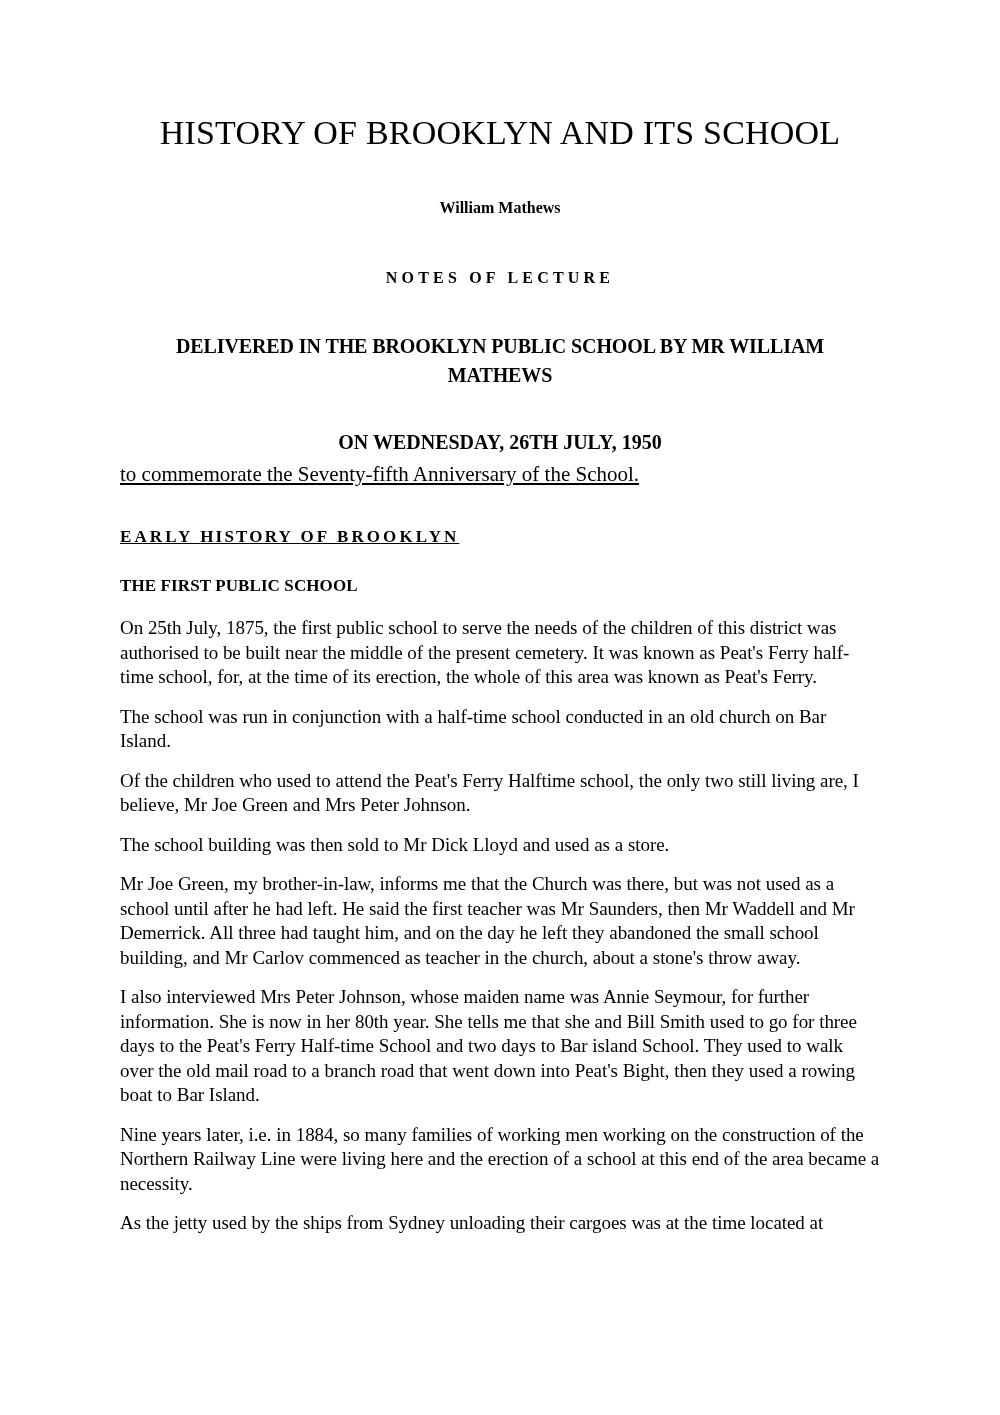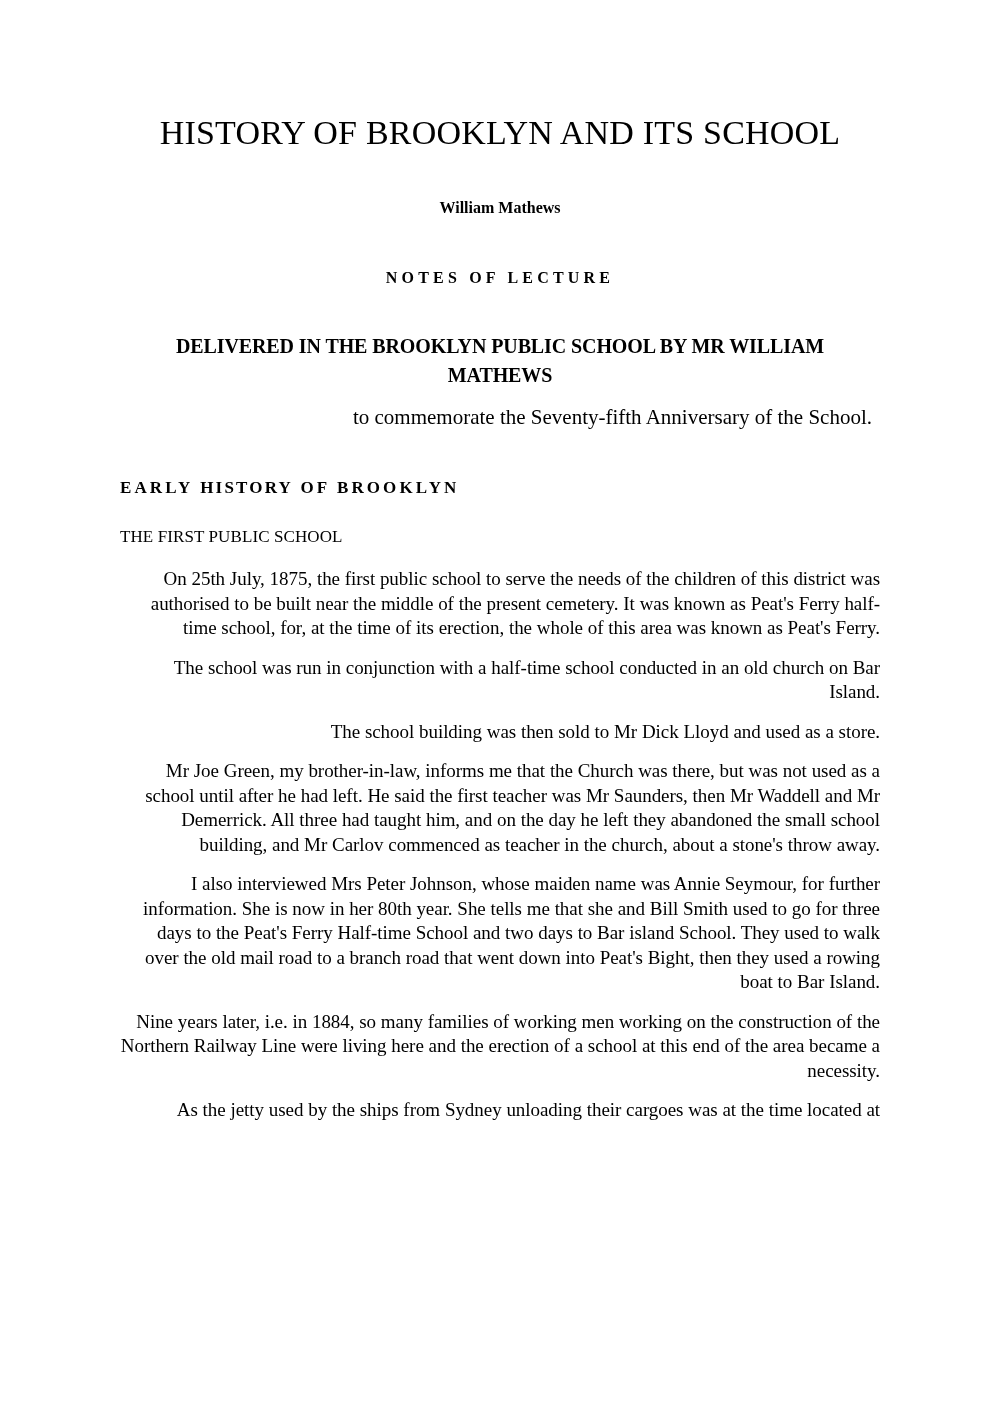--- a/index.html
+++ b/index.html
@@ -76,61 +76,63 @@
   .on-wednesday {
     margin: 0;
     padding-top: 33px;
     text-align: center;
     font-size: 20px;
     font-weight: bold;
     line-height: 1.2;
   }
 
   .commemorate {
-    margin: 8px;
+    margin: 0;
     padding-top: 8px;
-    text-align: right;
+    text-align: left;
     font-size: 21px;
     font-weight: normal;
     line-height: 1.2;
+    text-decoration: underline;
   }
 
   
   .section-heading {
     margin: 0;
     padding-top: 40px;
     text-align: left;
     font-size: 17px;
     font-weight: bold;
     letter-spacing: 3.1px;
     line-height: 1.2;
+    text-decoration: underline;
   }
   .section-heading .tight {
     letter-spacing: 2.2px;
   }
 
   .sub-heading {
     margin: 0;
     padding-top: 28px;
     text-align: left;
     font-size: 17px;
-    font-weight: normal;
+    font-weight: bold;
     line-height: 1.2;
     letter-spacing: 0.1px;
   }
 
   
   .body-block {
     padding-top: 20px;
   }
   p.para {
     margin: 0 0 15px 0;
     font-size: 19px;
     line-height: 24.5px;
-    text-align: right;
+    text-align: left;
     letter-spacing: -0.05px;
     word-spacing: 0.1px;
   }
   p.para:last-child {
     margin-bottom: 0;
   }
 </style>
 </head>
 <body>
 
@@ -138,30 +140,32 @@
   <div class="content">
 
     <h1 class="doc-title">HISTORY OF BROOKLYN AND ITS SCHOOL</h1>
 
     <p class="byline">William Mathews</p>
 
     <p class="notes-of-lecture">NOTES OF LECTURE</p>
 
     <p class="delivered">DELIVERED IN THE BROOKLYN PUBLIC SCHOOL BY MR WILLIAM MATHEWS</p>
 
+    <p class="on-wednesday">ON WEDNESDAY, 26TH JULY, 1950</p>
 
     <p class="commemorate">to commemorate the Seventy-fifth Anniversary of the School.</p>
 
     <h2 class="section-heading"><span>EARLY</span> <span class="tight">HISTORY</span>  <span>OF BROOKLYN</span></h2>
 
     <h3 class="sub-heading">THE FIRST PUBLIC SCHOOL</h3>
 
     <div class="body-block">
       <p class="para">On 25th July, 1875, the first public school to serve the needs of the children of this district was authorised to be built near the middle of the present cemetery. It was known as Peat's Ferry half-time school, for, at the time of its erection, the whole of this area was known as Peat's Ferry.</p>
       <p class="para">The school was run in conjunction with a half-time school conducted in an old church on Bar Island.</p>
+      <p class="para">Of the children who used to attend the Peat's Ferry Halftime school, the only two still living are, I believe, Mr Joe Green and Mrs Peter Johnson.</p>
       <p class="para">The school building was then sold to Mr Dick Lloyd and used as a store.</p>
       <p class="para">Mr Joe Green, my brother-in-law, informs me that the Church was there, but was not used as a school until after he had left. He said the first teacher was Mr Saunders, then Mr Waddell and Mr Demerrick. All three had taught him, and on the day he left they abandoned the small school building, and Mr Carlov commenced as teacher in the church, about a stone's throw away.</p>
       <p class="para">I also interviewed Mrs Peter Johnson, whose maiden name was Annie Seymour, for further information. She is now in her 80th year. She tells me that she and Bill Smith  used to go for three days to the Peat's Ferry Half-time School and two days to Bar island School. They used to walk over the old mail road to a branch road that went down into Peat's Bight, then they used a rowing boat to Bar Island.</p>
       <p class="para">Nine years later, i.e. in 1884, so many families of working men working on the construction of the Northern Railway Line were living here and the erection of a school at this end of the area became a necessity.</p>
       <p class="para">As the jetty used by the ships from Sydney unloading their cargoes was at the time located at</p>
     </div>
 
   </div>
 </div>
 

